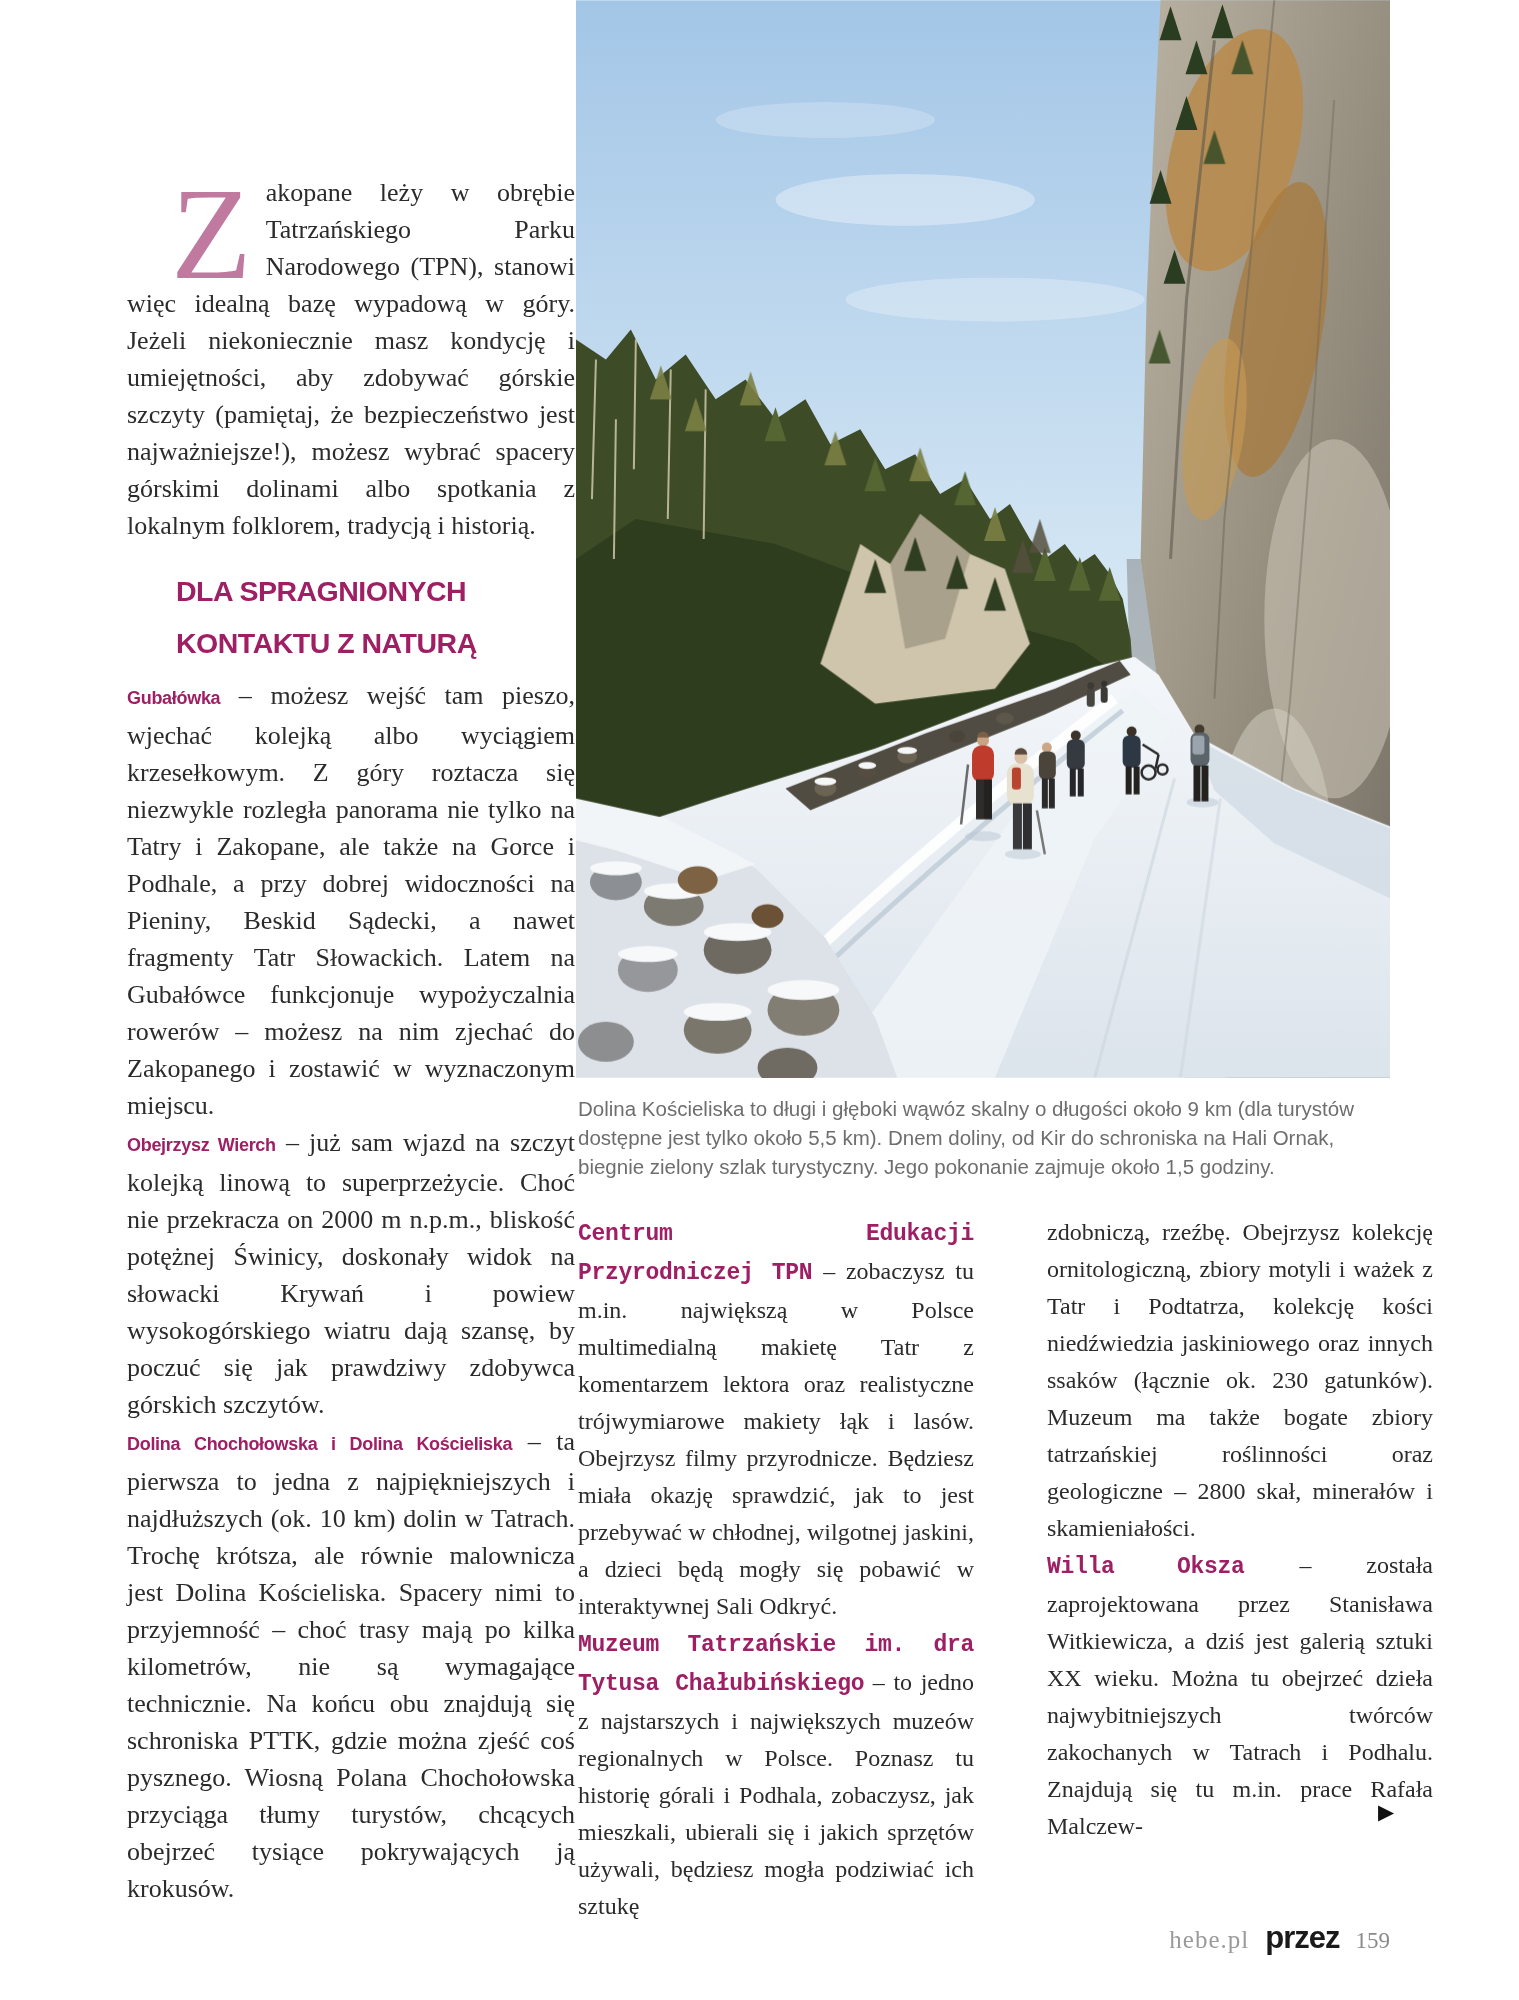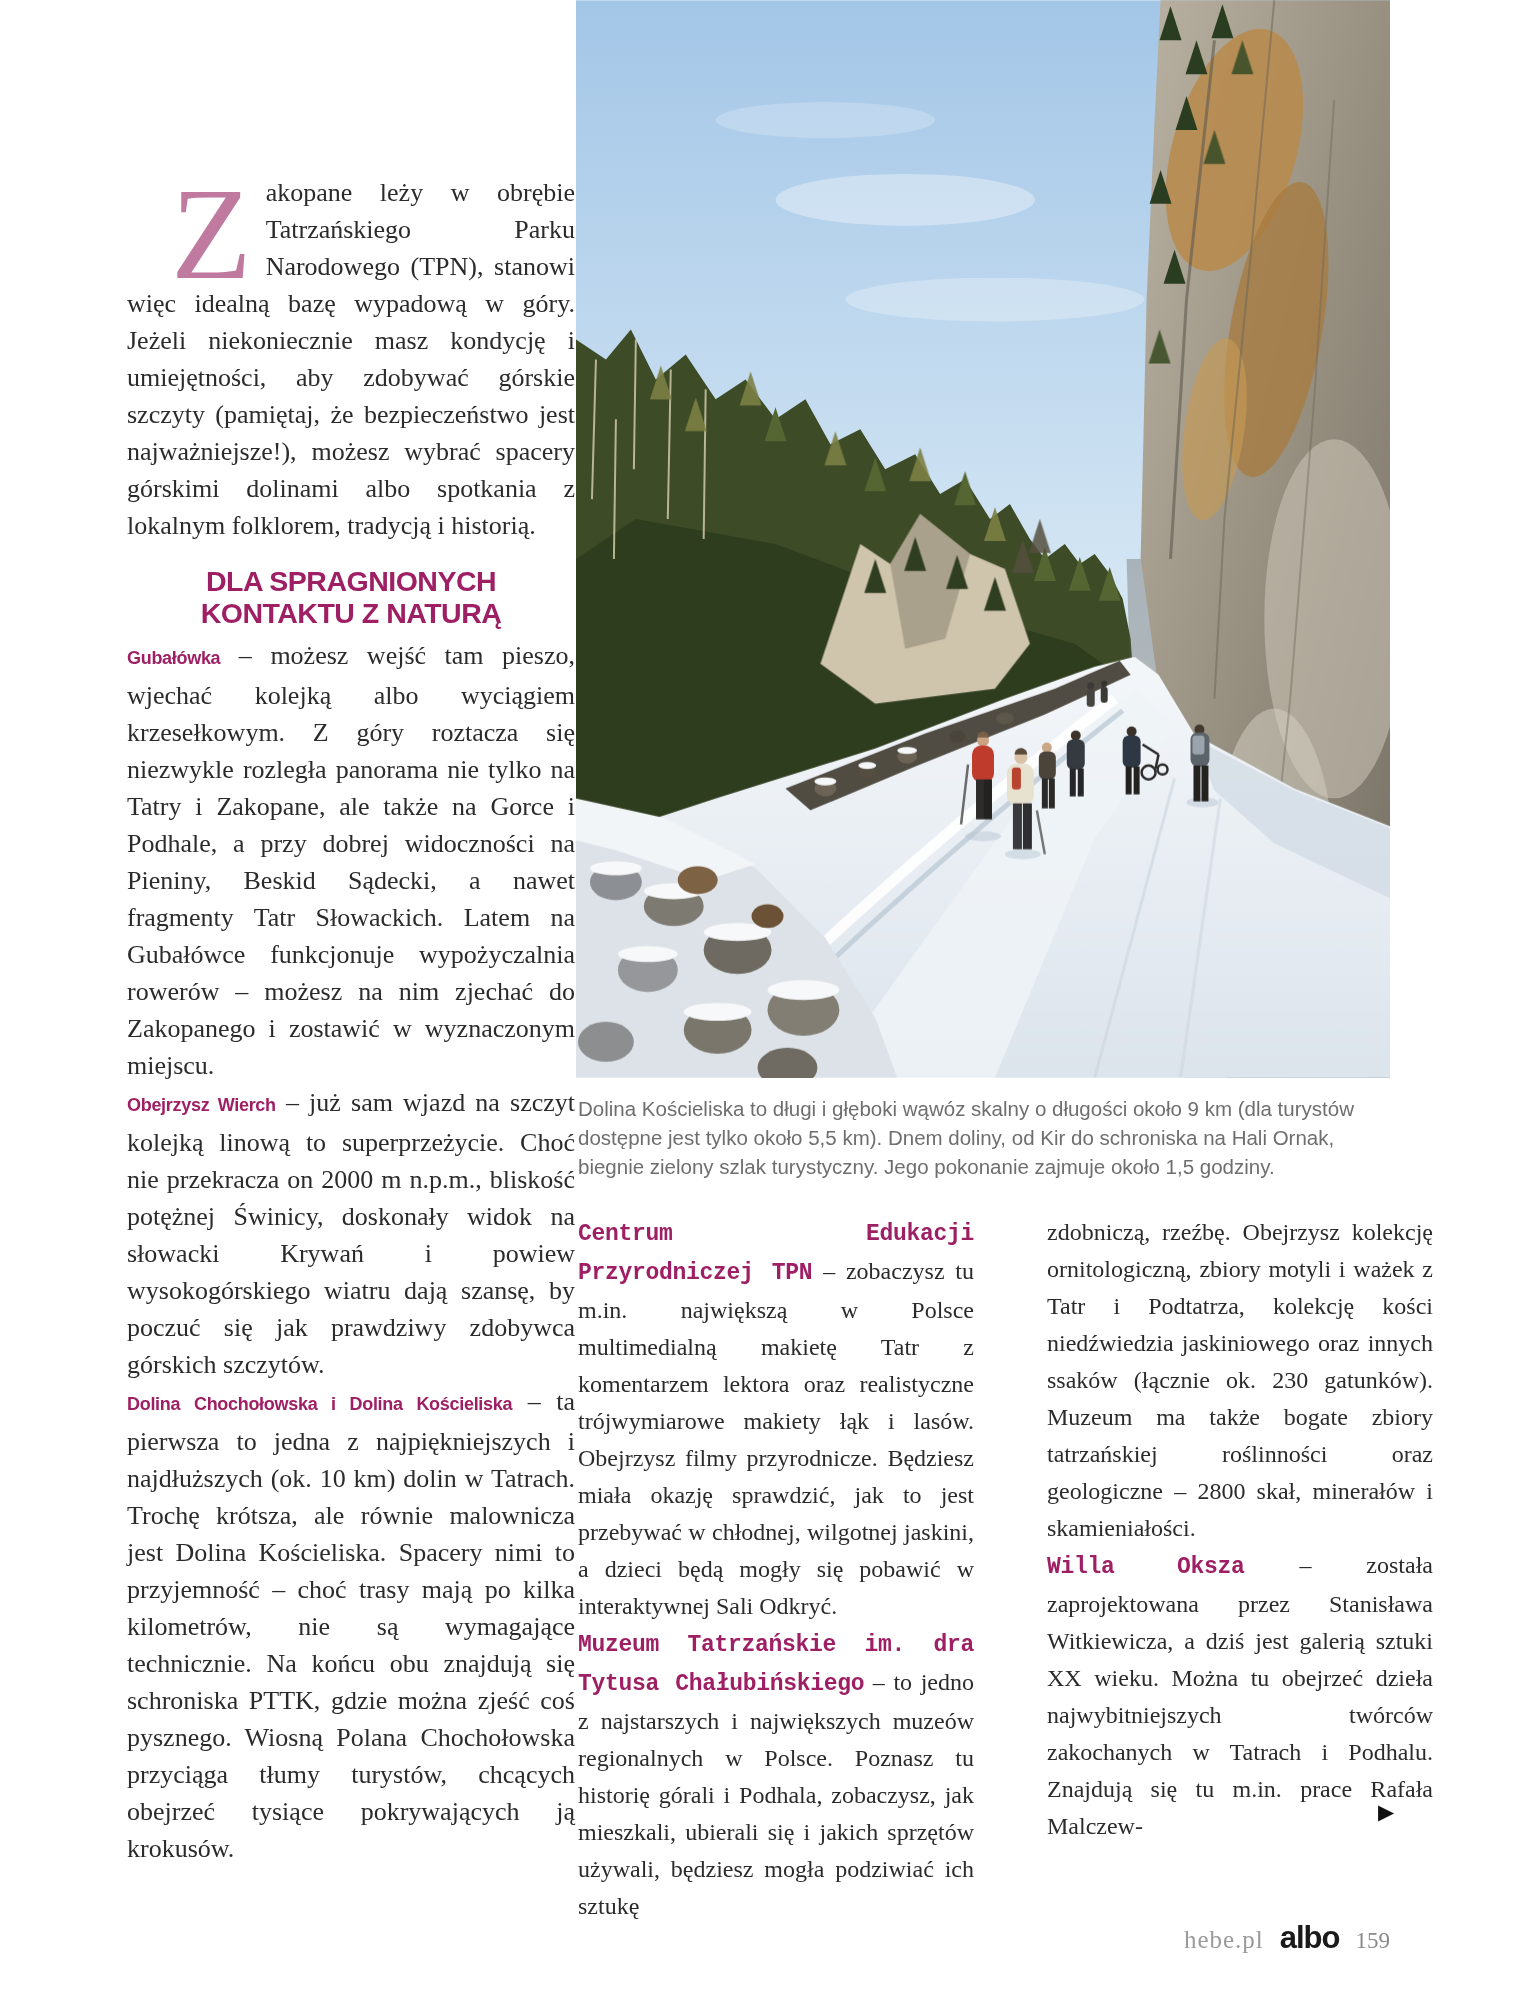--- a/index.html
+++ b/index.html
@@ -14,21 +14,21 @@
   .colC{position:absolute;left:1007px;top:1214px;width:386px;margin-left:40px;}
   p.body{margin:0;font-size:26px;line-height:37px;text-align:justify;}
   .colB p.body,.colC p.body{font-size:24px;}
   .term{
     font-family:"Liberation Sans",sans-serif;font-weight:bold;
     color:#9e1f63;font-size:18px;letter-spacing:-0.3px;
   }
   .colB .term,.colC .term{font-size:23px;font-family:Liberation Mono, monospace;}
   .col-heading{
     font-family:"Liberation Sans",sans-serif;font-weight:bold;
-    color:#9e1f63;font-size:28.5px;line-height:32px;text-align:center;
+    color:#9e1f63;font-size:28.5px;line-height:52px;text-align:left;
     margin:21px auto 8px;max-width:350px;letter-spacing:-0.5px;
   }
   .dropcap{
     float:left;font-family:"Liberation Serif",serif;
     font-size:132px;line-height:0.75;color:#c07aa0;
     margin:10px 14px 0 44px;
   }
   
   .photo{position:absolute;left:576px;top:0;width:814px;height:1078px;display:block;}
   .caption{
@@ -275,15 +275,15 @@
   <p class="body"><span>zdobniczą, rzeźbę. Obejrzysz kolekcję ornitologiczną, zbiory motyli i ważek z Tatr i Podtatrza, kolekcję kości niedźwiedzia jaskiniowego oraz innych ssaków (łącznie ok. 230 gatunków). Muzeum ma także bogate zbiory tatrzańskiej roślinności oraz geologiczne – 2800 skał, minerałów i skamieniałości.</span></p>
 
 
   <p class="body"><b class="term">Willa Oksza</b> <span>– została zaprojektowana przez Stanisława Witkiewicza, a dziś jest galerią sztuki XX wieku. Można tu obejrzeć dzieła najwybitniejszych twórców zakochanych w Tatrach i Podhalu. Znajdują się tu m.in. prace Rafała Malczew-</span></p>
 </div>
 
 <div class="arrow">▶</div>
 
 <div class="footer">
   <span class="site">hebe.pl</span>
-  <span class="brand">albo</span>
+  <span class="brand">przez</span>
   <span class="num">159</span>
 </div>
 
 </body></html>

